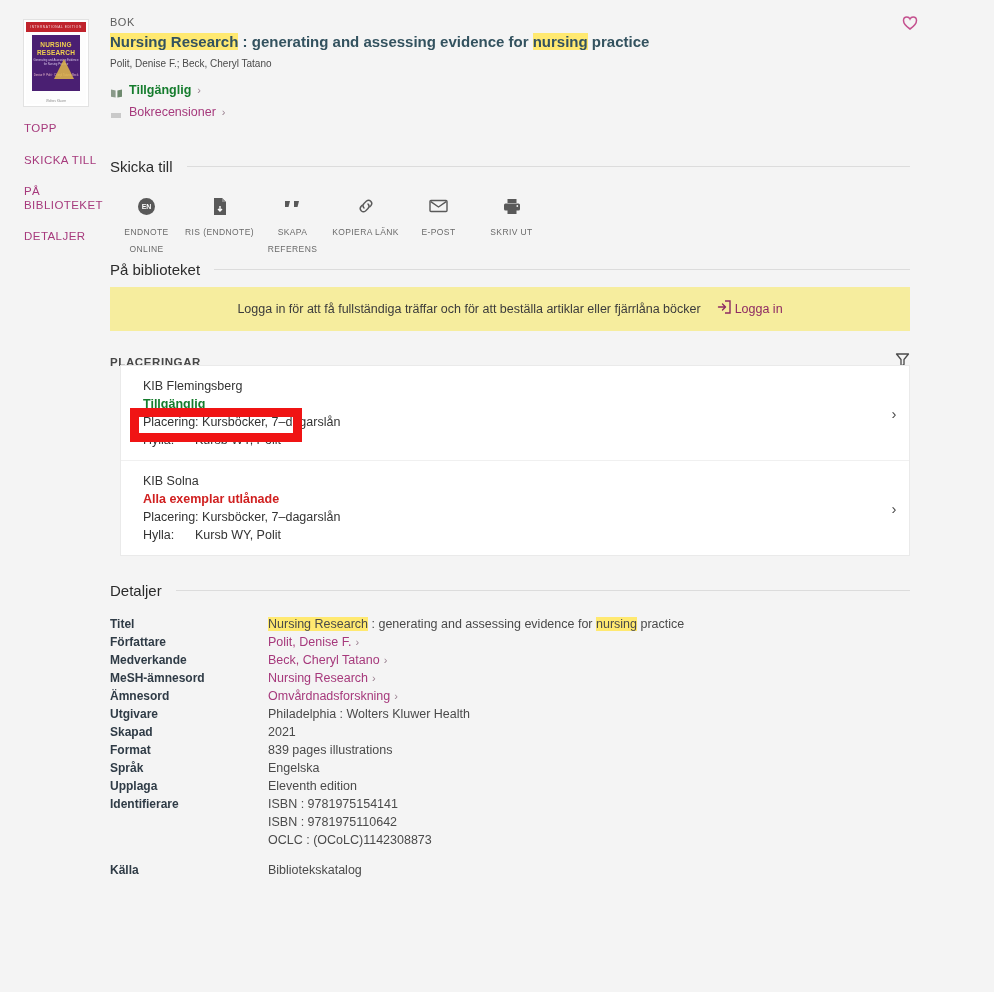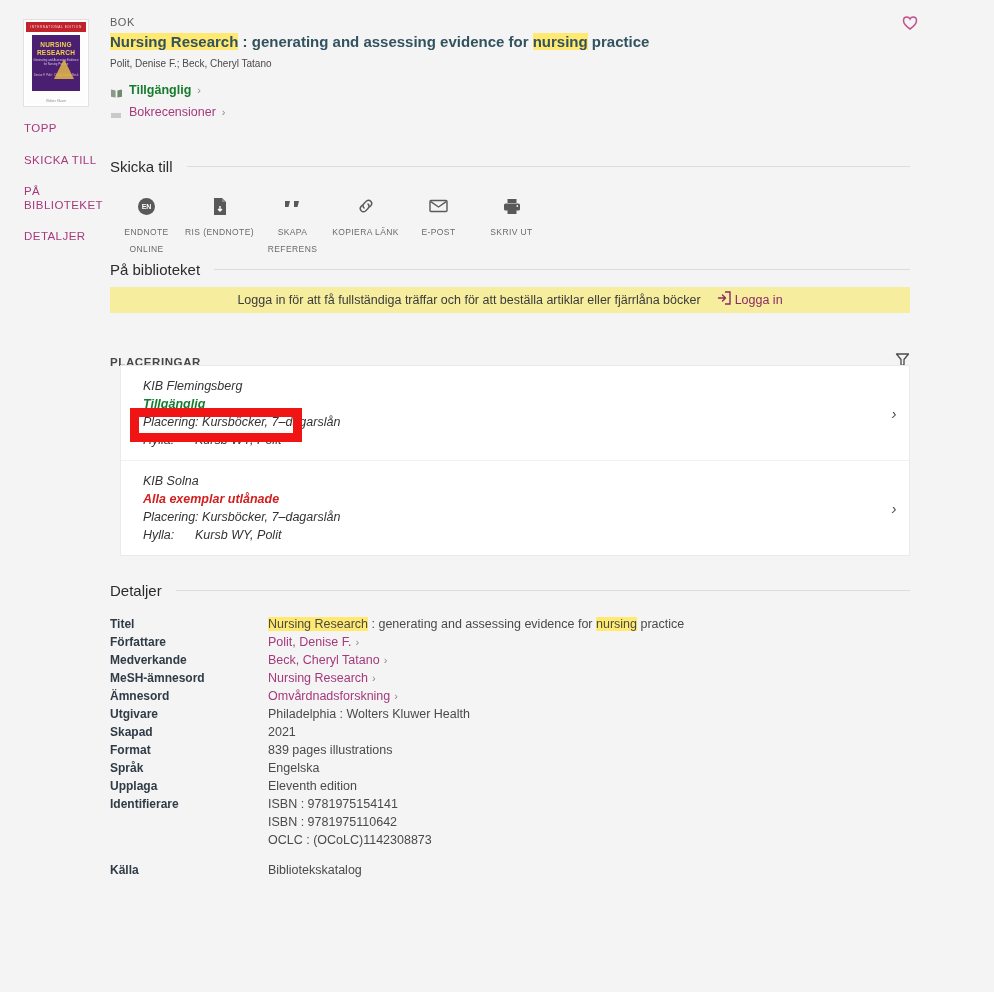--- a/index.html
+++ b/index.html
@@ -68,21 +68,21 @@
 
   
   .sendto-strip { display: flex; margin-top: 20px; }
   .sendto { width: 73px; text-align: center; cursor: pointer; }
   .sendto .ic { height: 22px; display:flex; align-items:center; justify-content:center; color:#5a5a5a; }
   .sendto .lbl { margin-top: 7px; font-size: 8.5px; color: #6a6a6a; letter-spacing: .4px; line-height: 17px; }
   .en-circle { width:17px;height:17px;border-radius:50%;background:#595959;color:#fff;
                font-size:7px;font-weight:bold;display:flex;align-items:center;justify-content:center;}
 
   
-  .banner { position:absolute; left:110px; width:800px; height:26px; background:#f6ed9e;
+  .banner { position:absolute; left:110px; width:800px; height:44px; background:#f6ed9e;
             display:flex; align-items:center; justify-content:center; }
   .banner-txt { font-size: 12.5px; color: #3b3b3b; }
   .banner-btn { display:flex; align-items:center; margin-left:16px; color:#8e2a63; cursor:pointer; }
   .banner-btn .lbl { font-size: 12.5px; margin-left: 4px; }
 
   
   .plc-head { position:absolute; left:110px; width:800px; display:flex; align-items:center;
               justify-content:space-between; }
   .plc-title { font-size: 11.5px; color:#474747; letter-spacing:.6px; }
   .funnel { cursor:pointer; }
@@ -269,21 +269,21 @@
 
   <div class="plc-head" style="top:352px;font-weight:bold;">
     <span class="plc-title">PLACERINGAR</span>
     <span class="funnel">
       <svg width="15" height="15" viewBox="0 0 15 15">
         <path d="M1.5 2 h12 L9 7.5 v5 l-3 1.5 v-6.5 Z" fill="none" stroke="#4a4a4a" stroke-width="1.3" stroke-linejoin="round"></path>
       </svg>
     </span>
   </div>
 
-  <div class="plc-card" style="top:365px;font-style:italic;">
+  <div class="plc-card" style="top:365px;">
 
     <div class="plc-row">
       <div class="plc-info">
         <div class="plc-lib">KIB Flemingsberg</div>
         <div class="plc-status ok">Tillgänglig</div>
         <div class="plc-det">
           <span>Placering:</span>
           <span>Kursböcker, 7–dagarslån</span>
         </div>
         <div class="plc-det">

